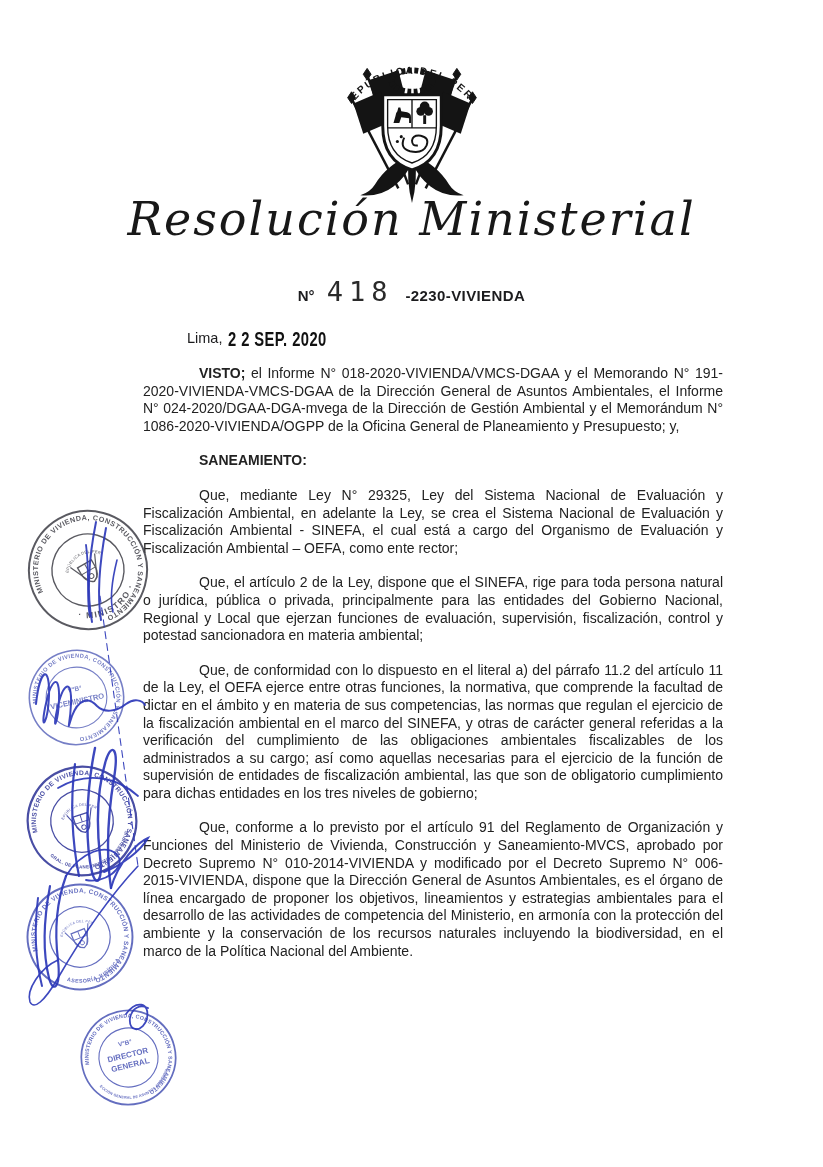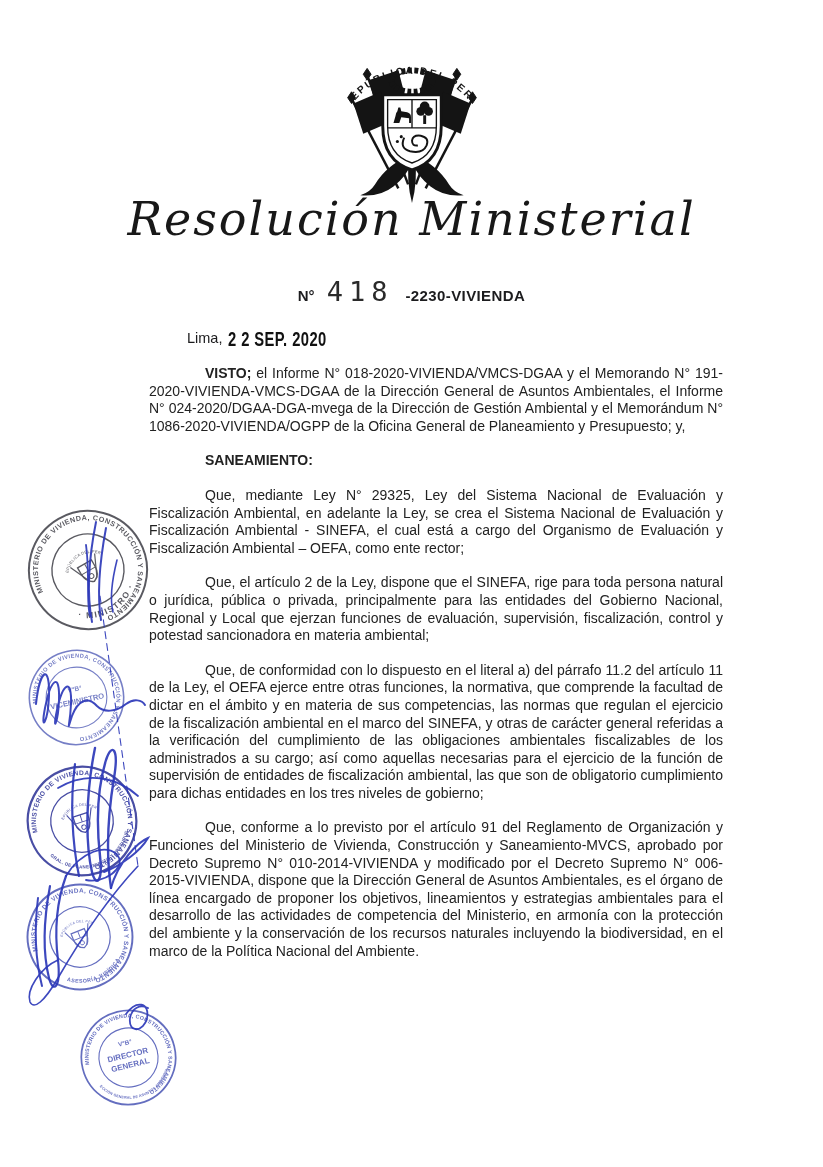--- a/index.html
+++ b/index.html
@@ -30,21 +30,21 @@
   .dateline .date{
     font-size:18px; font-weight:700; letter-spacing:.5px;
     transform:scale(.82,1.08); transform-origin:left bottom; display:inline-block;
     font-family:"Liberation Sans", sans-serif; color:#111;
   }
   
   .body-text{
     position:absolute; left:137px; top:365px; width:586px;
     font-size:14px; line-height:17.6px; text-align:justify; color:#222;
   }
-  .body-text p{margin:0 0 17px 12px; text-indent:56px;}
+  .body-text p{margin:0 0 17px 6px; text-indent:56px;}
   .body-text .lbl{font-weight:700;}
   .considerando{font-weight:700; text-indent:56px; margin:20px 0 19px 0; text-align:left;}
   
   .stamp{position:absolute; opacity:.88;}
   .stamp text{fill:var(--sc); font-family:"Liberation Sans", sans-serif;}
   .stamp .ring{stroke:var(--sc); fill:none;}
   .sigs{position:absolute; left:0; top:0; width:823px; height:1167px; pointer-events:none;}
   .sig{fill:none; stroke:#2c38b8; stroke-linecap:round; opacity:.92;}
 </style>
 </head>

